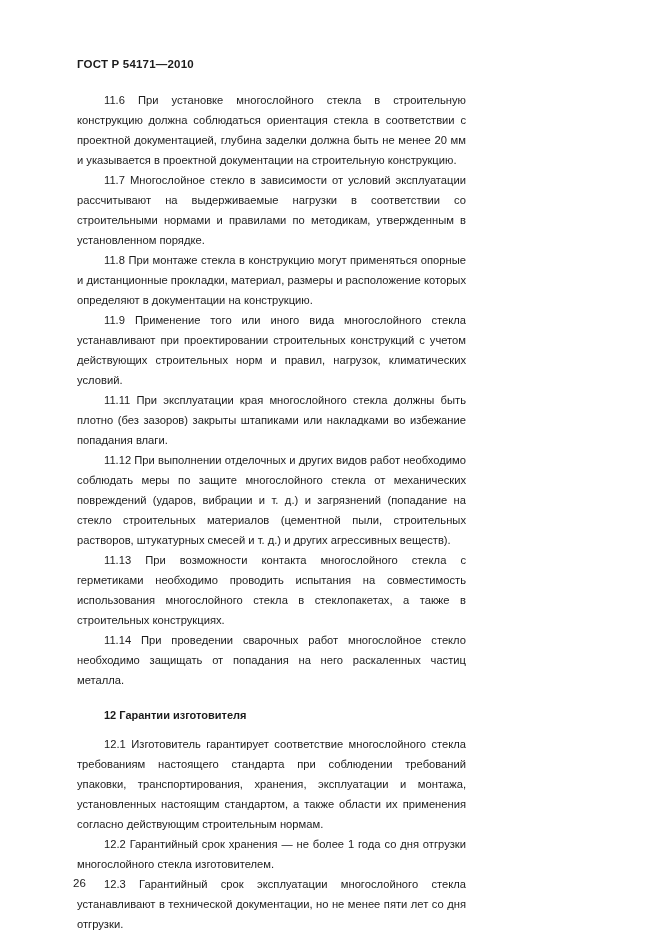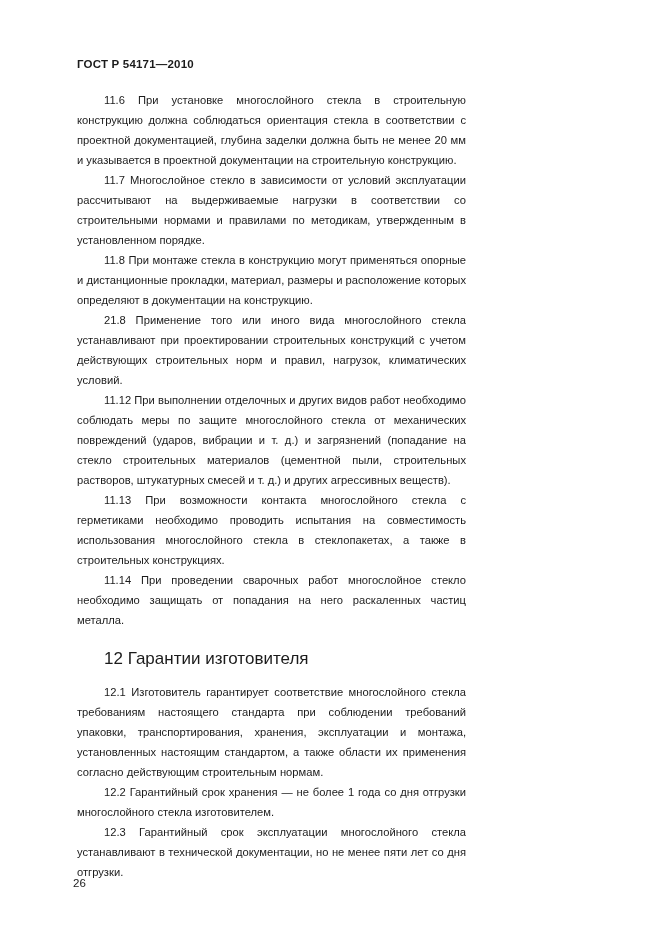--- a/index.html
+++ b/index.html
@@ -29,43 +29,44 @@
     margin: 0 0 20px 0;
   }
   .para {
     font-size: 11.2px;
     line-height: 20px;
     text-align: justify;
     text-indent: 27px;
     margin: 0;
   }
   .section-heading {
-    font-weight: normal;
-    font-size: 17px;
+    font-weight: bold;
+    font-size: 11px;
     margin: 19px 0 13px 0;
     text-indent: 27px;
   }
   .page-number {
     position: absolute;
     left: 73px;
     bottom: 47px;
     font-size: 11.5px;
   }
 </style>
 </head>
 <body>
 
 <div class="page">
 
   <div class="doc-header">ГОСТ Р 54171—2010</div>
 
   <p class="para">11.6  При установке многослойного стекла в строительную конструкцию должна соблюдаться ориентация стекла в соответствии с проектной документацией, глубина заделки должна быть не менее 20 мм и указывается в проектной документации на строительную конструкцию.</p>
   <p class="para">11.7  Многослойное стекло в зависимости от условий эксплуатации рассчитывают на выдерживаемые нагрузки в соответствии со строительными нормами и правилами по методикам, утвержденным в установленном порядке.</p>
   <p class="para">11.8  При монтаже стекла в конструкцию могут применяться опорные и дистанционные прокладки, материал, размеры и расположение которых определяют в документации на конструкцию.</p>
-  <p class="para">21.8  Применение того или иного вида многослойного стекла устанавливают при проектировании строительных конструкций с учетом действующих строительных норм и правил, нагрузок, климатических условий.</p>
+  <p class="para">11.9  Применение того или иного вида многослойного стекла устанавливают при проектировании строительных конструкций с учетом действующих строительных норм и правил, нагрузок, климатических условий.</p>
+  <p class="para">11.11  При эксплуатации края многослойного стекла должны быть плотно (без зазоров) закрыты штапиками или накладками во избежание попадания влаги.</p>
   <p class="para">11.12  При выполнении отделочных и других видов работ необходимо соблюдать меры по защите многослойного стекла от механических повреждений (ударов, вибрации и т. д.) и загрязнений (попадание на стекло строительных материалов (цементной пыли, строительных растворов, штукатурных смесей и т. д.) и других агрессивных веществ).</p>
   <p class="para">11.13  При возможности контакта многослойного стекла с герметиками необходимо проводить испытания на совместимость использования многослойного стекла в стеклопакетах, а также в строительных конструкциях.</p>
   <p class="para">11.14  При проведении сварочных работ многослойное стекло необходимо защищать от попадания на него раскаленных частиц металла.</p>
 
   <h2 class="section-heading">12  Гарантии изготовителя</h2>
 
   <p class="para">12.1  Изготовитель гарантирует соответствие многослойного стекла требованиям настоящего стандарта при соблюдении требований упаковки, транспортирования, хранения, эксплуатации и монтажа, установленных настоящим стандартом, а также области их применения согласно действующим строительным нормам.</p>
   <p class="para">12.2  Гарантийный срок хранения — не более 1 года со дня отгрузки многослойного стекла изготовителем.</p>
   <p class="para">12.3  Гарантийный срок эксплуатации многослойного стекла устанавливают в технической документации, но не менее пяти лет со дня отгрузки.</p>
 

